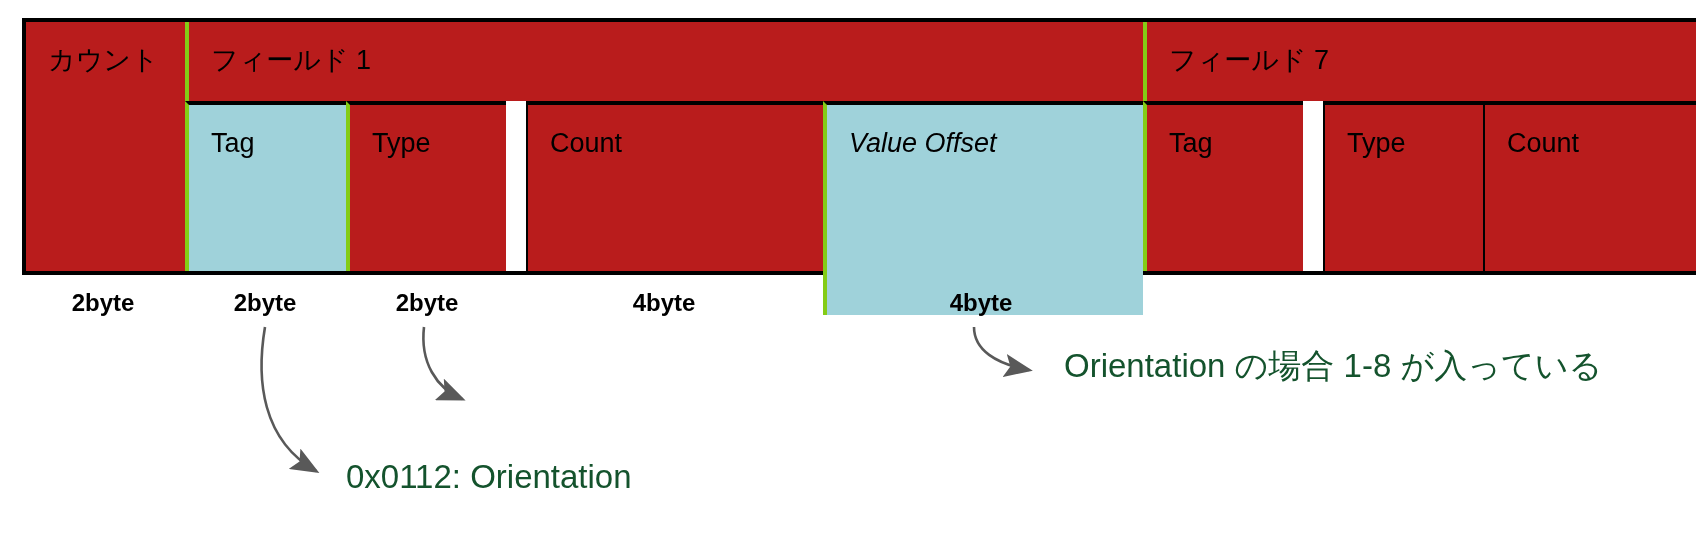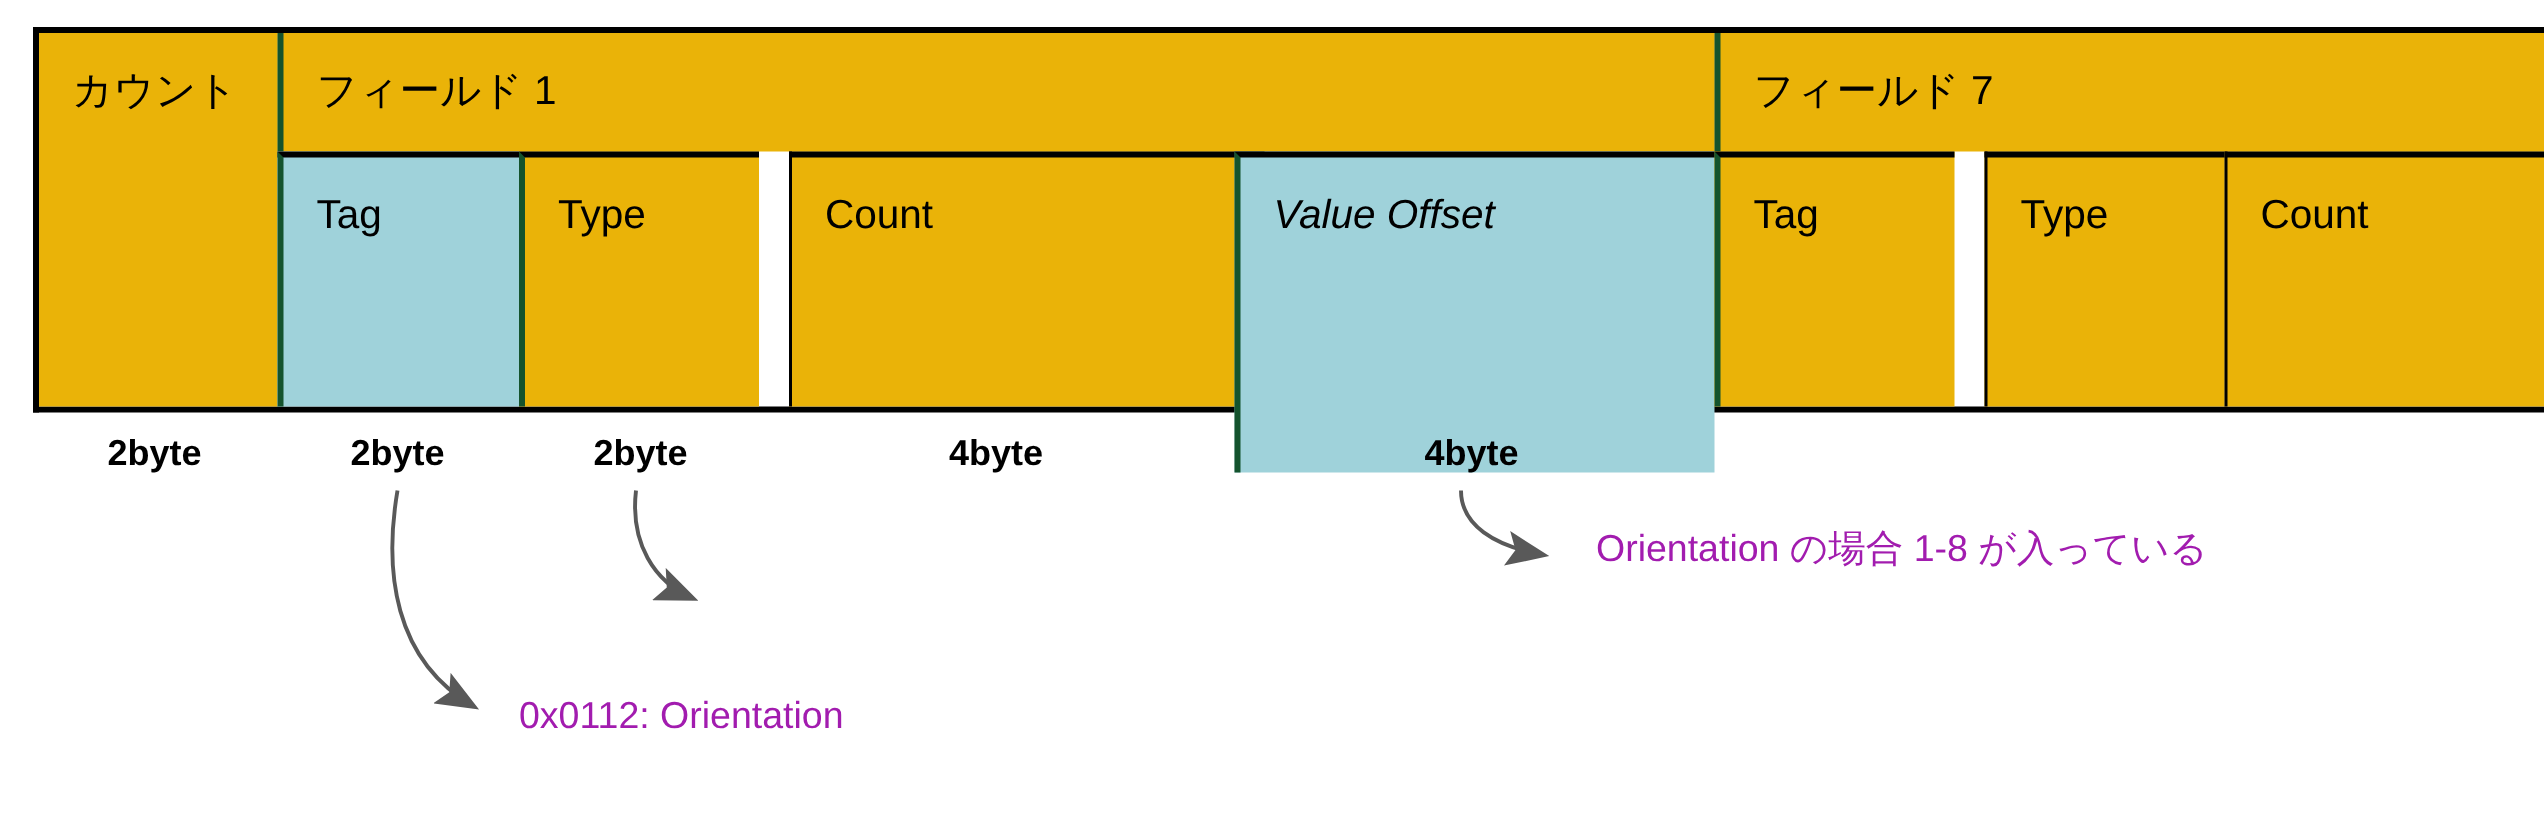--- a/index.html
+++ b/index.html
@@ -29,55 +29,55 @@
     height: 257px;
     box-sizing: border-box;
     border-top: 4px solid #000;
     border-bottom: 4px solid #000;
     border-left: 4px solid #000;
   }
 
   .cell {
     position: absolute;
     box-sizing: border-box;
-    background: #eab308;
+    background: #b91c1c;
   }
   .cell .lbl {
     position: absolute;
     left: 22px;
     top: 22px;
     font-size: 27px;
     line-height: 32px;
     white-space: nowrap;
     color: #000;
   }
   .teal { background: #9fd2da; }
 
-  .v4 { border-left: 4px solid #14532d; }
+  .v4 { border-left: 4px solid #84cc16; }
   .v2 { border-left: 2.5px solid #000; margin-left: 20px; }
   .b4t { border-top: 4px solid #000; }
 
   
   .bytelabel {
     position: absolute;
     font-size: 24px;
     line-height: 28px;
     text-align: center;
     white-space: nowrap;
     color: #000;
     font-weight: bold;
   }
 
   
   .anno {
     position: absolute;
-    font-size: 25px;
+    font-size: 33px;
     line-height: 34px;
     white-space: nowrap;
-    color: #a21caf;
+    color: #14532d;
   }
 
   .arrowsvg {
     position: absolute;
     left: 0;
     top: 0;
     width: 1696px;
     height: 560px;
     pointer-events: none;
   }

